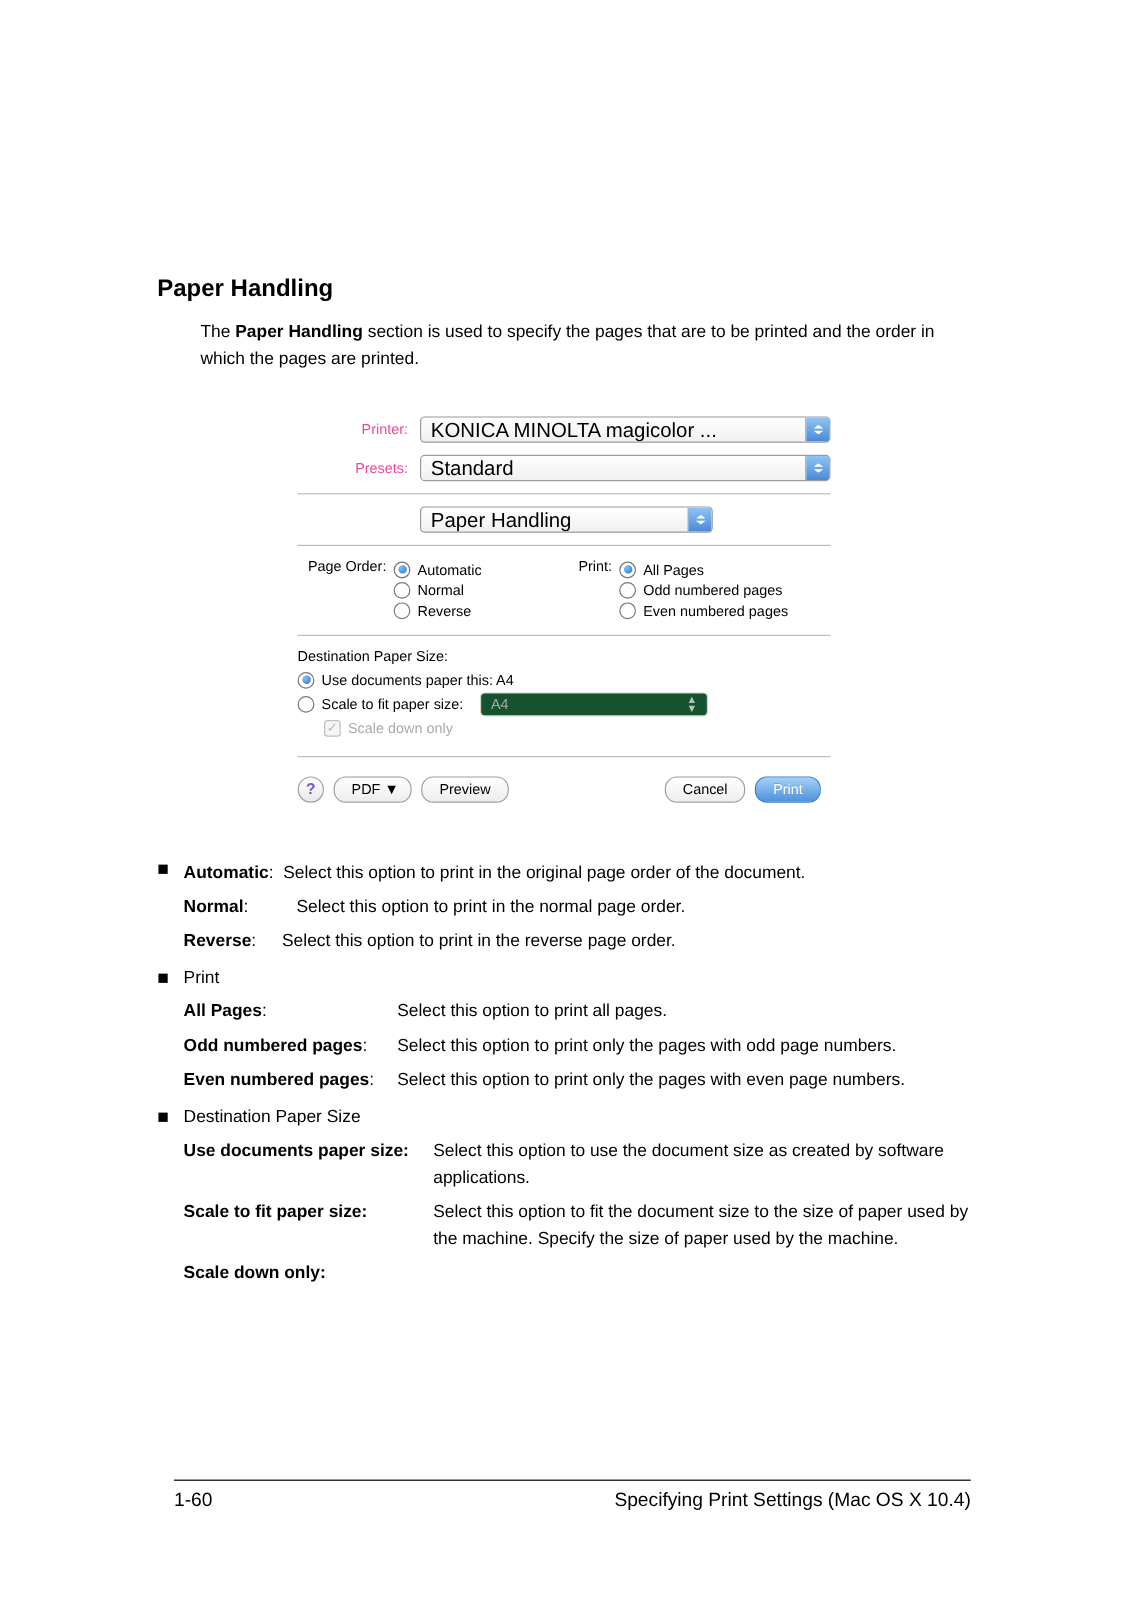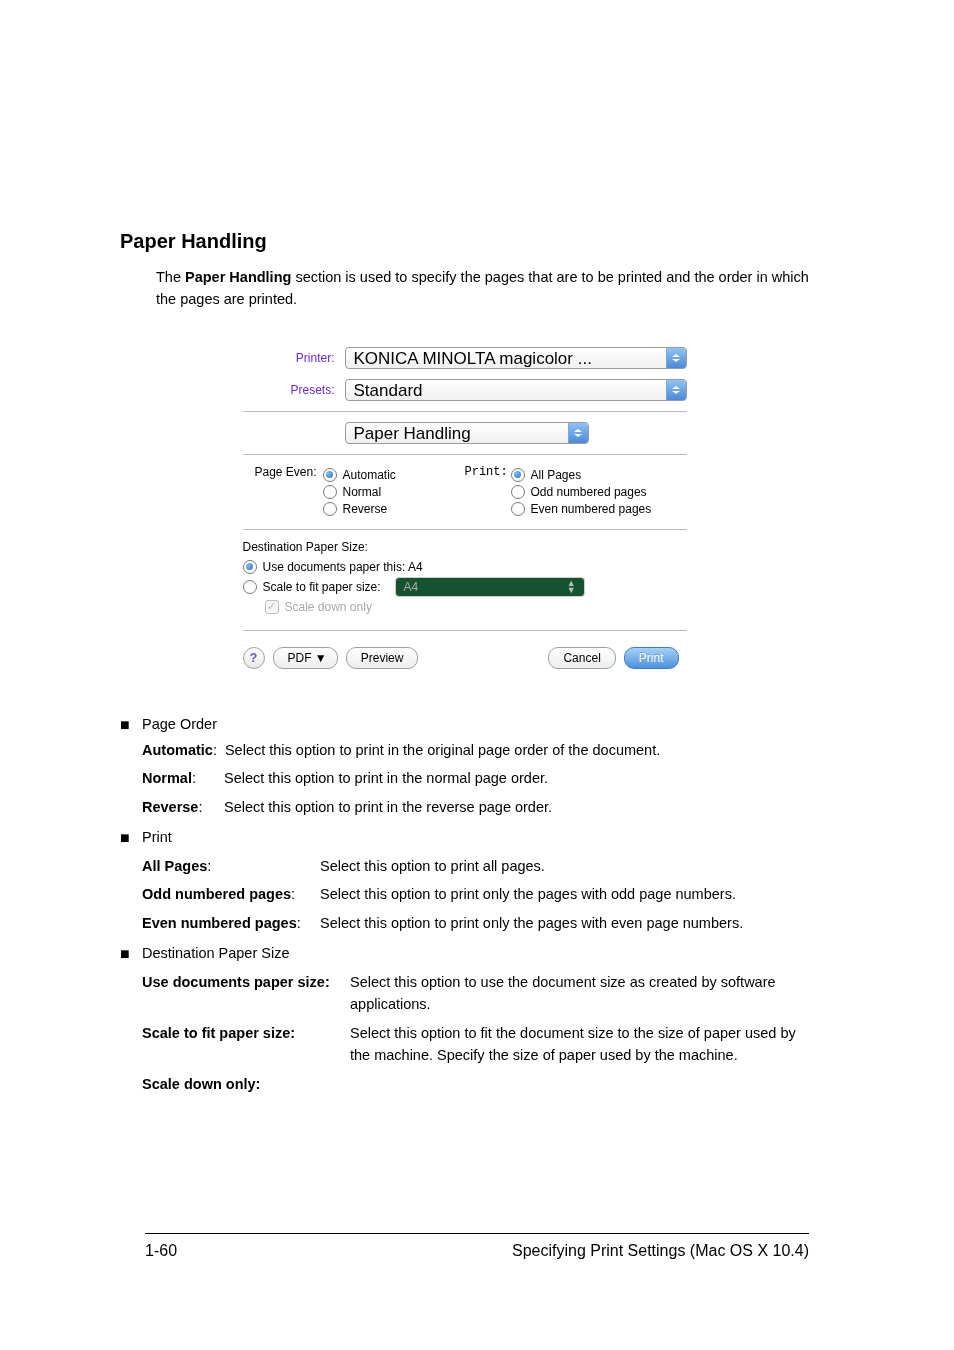--- a/index.html
+++ b/index.html
@@ -6,20 +6,21 @@
   body {
     font-family: "Helvetica Neue", Arial, sans-serif;
     background: #fff;
     width: 954px;
     height: 1350px;
     position: relative;
     color: #000;
   }
   .page {
     padding: 230px 145px 80px 120px;
+    margin-left: 11px;
   }
   h2 {
     font-size: 20px;
     font-weight: bold;
     margin-bottom: 14px;
   }
   .intro {
     font-size: 14.5px;
     line-height: 1.5;
     margin-left: 36px;
@@ -28,21 +29,21 @@
   .dialog {
     width: 480px;
     margin: 0 auto 30px auto;
     background: #fff;
     padding: 16px 18px 14px 18px;
     font-family: "Lucida Grande", "Helvetica Neue", Arial, sans-serif;
     font-size: 12px;
     color: #000;
   }
   .row { display:flex; align-items:center; margin-bottom:10px; }
-  .row-label { width: 92px; text-align:right; margin-right:10px; color:#6d28d9; }
+  .row-label { width: 92px; text-align:right; margin-right:10px; color:#ec4899; }
   .select-wrap {
     flex:1;
     display:flex;
     align-items:stretch;
     border:1px solid #9a9a9a;
     border-radius:4px;
     height:22px;
     background:linear-gradient(#fff,#f0f0f0);
     overflow:hidden;
   }
@@ -198,40 +199,40 @@
             </svg>
         </div>
       </div>
     </div>
 
     <hr class="hr">
 
     <div class="pane-cols">
       <div class="pane-col">
         <div style="display:flex;">
-          <div style="width:74px;text-align:right;margin-right:6px;">Page Even:</div>
+          <div style="width:74px;text-align:right;margin-right:6px;">Page Order:</div>
           <div>
             <div class="radio-row">
                 <span class="dot sel"></span>
                 <span>Automatic</span>
               </div>
             <div class="radio-row">
                 <span class="dot"></span>
                 <span>Normal</span>
               </div>
             <div class="radio-row">
                 <span class="dot"></span>
                 <span>Reverse</span>
               </div>
           </div>
         </div>
       </div>
       <div class="pane-col">
         <div style="display:flex;">
-          <div style="width:40px;text-align:right;margin-right:6px;font-family:Liberation Mono, monospace;">Print:</div>
+          <div style="width:40px;text-align:right;margin-right:6px;">Print:</div>
           <div>
             <div class="radio-row">
                 <span class="dot sel"></span>
                 <span>All Pages</span>
               </div>
             <div class="radio-row">
                 <span class="dot"></span>
                 <span>Odd numbered pages</span>
               </div>
             <div class="radio-row">
@@ -279,26 +280,25 @@
       <div class="mac-btn primary">Print</div>
     </div>
 
   </div>
 
   <div class="bullets">
 
     <div class="bullet-block">
       <div class="bullet-mark">■</div>
       <div class="bullet-body">
-        <div>Page Order</div>
         <div class="def">
             <span><span class="def-term">Automatic</span><span class="def-sep">:</span></span>
             <span class="def-body" style="margin-left:4px;">Select this option to print in the original page order of the document.</span>
           </div>
-        <div class="def" style="margin-top:6px;">
+        <div class="def" style="margin-top:6px;gap:12px;">
             <span style="width:82px;flex-shrink:0;"><span class="def-term">Normal</span><span class="def-sep">:</span></span>
             <span class="def-body">Select this option to print in the normal page order.</span>
           </div>
         <div class="def" style="margin-top:6px;">
             <span style="width:82px;flex-shrink:0;"><span class="def-term">Reverse</span><span class="def-sep">:</span></span>
             <span class="def-body">Select this option to print in the reverse page order.</span>
           </div>
       </div>
     </div>
 

